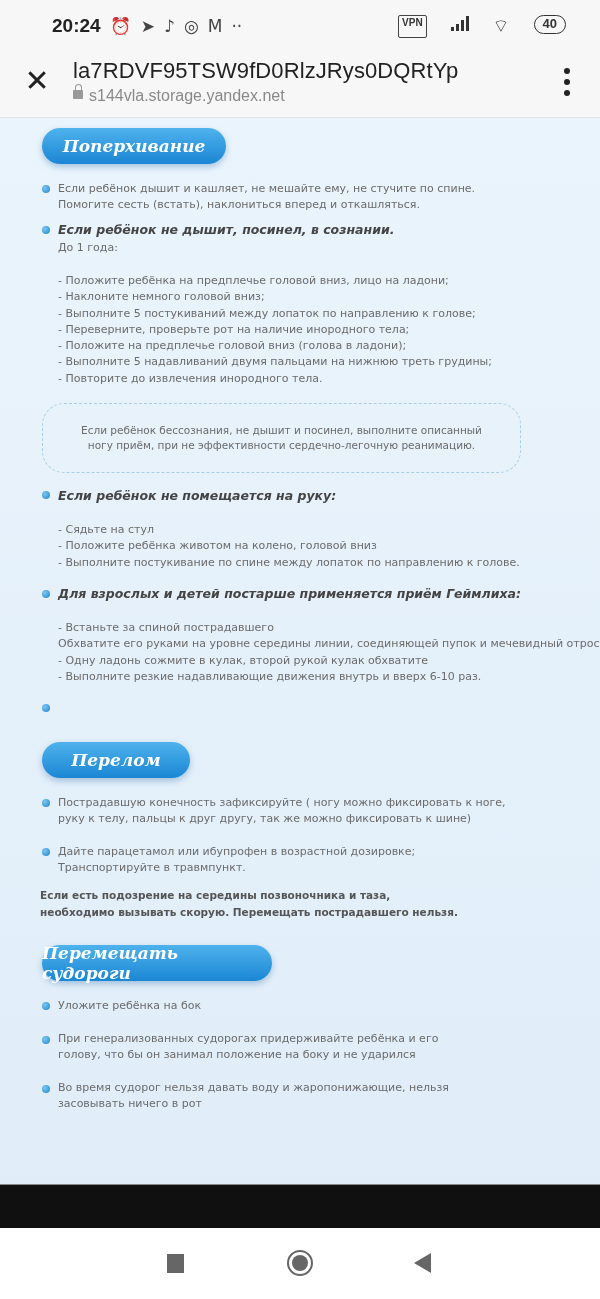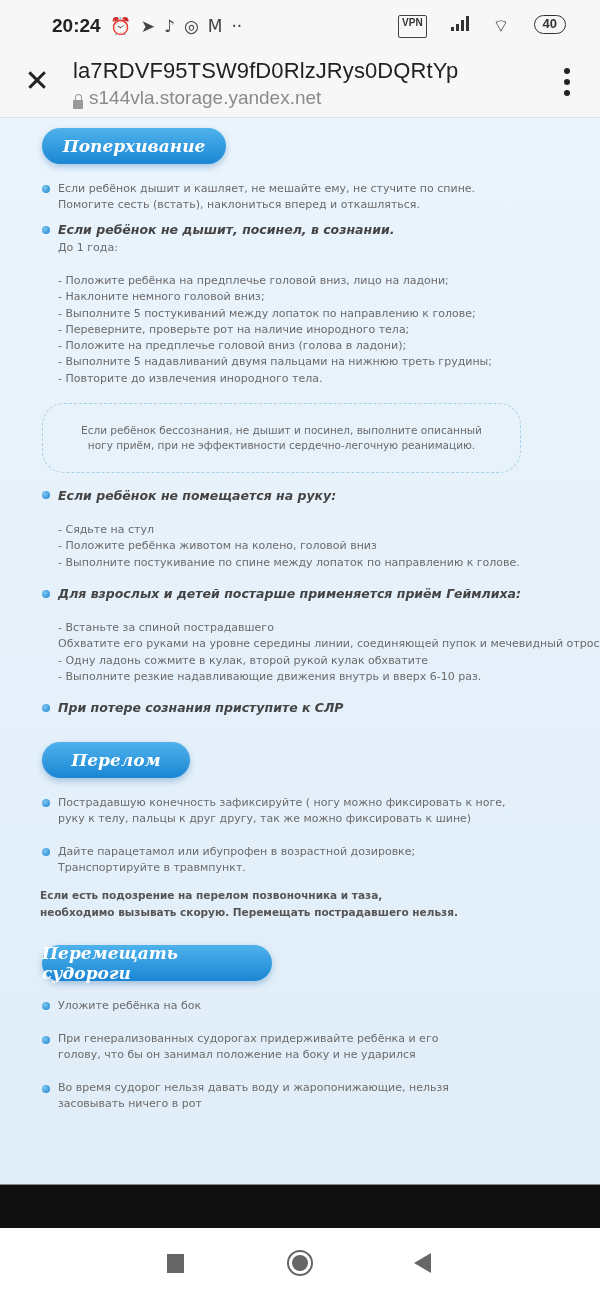--- a/index.html
+++ b/index.html
@@ -11,21 +11,21 @@
   .status-left-icons { display: flex; align-items: center; gap: 9px; color: #444; font-size: 17px; }
   .status-right { margin-left: auto; display: flex; gap: 24px; color: #333; }
   .vpn-badge { border: 1.5px solid #444; font-size: 10px; font-weight: bold; padding: 1px 3px; border-radius: 2px; font-family: "Liberation Sans", sans-serif; }
   .signal { display: flex; align-items: flex-end; gap: 2px; height: 16px; }
   .signal span { width: 3px; background: #333; display: block; }
   .battery { border: 1.8px solid #333; border-radius: 10px; font-size: 13px; font-weight: bold; padding: 0 8px; height: 19px; line-height: 16px; font-family: "Liberation Sans", sans-serif; }
 
   .url-bar { position: absolute; top: 52px; left: 0; width: 600px; height: 66px; background: #f7f7f7; border-bottom: 1px solid #e2e2e2; }
   .close-btn { position: absolute; left: 22px; top: 14px; width: 30px; height: 30px; font-size: 30px; color: #222; line-height: 30px; text-align: center; font-family: "DejaVu Sans", sans-serif; }
   .page-title { position: absolute; left: 73px; top: 6px; font-family: "Liberation Sans", sans-serif; font-size: 22px; color: #222; letter-spacing: 0.1px; }
-  .page-url { position: absolute; left: 73px; top: 35px; font-family: "Liberation Sans", sans-serif; font-size: 19px; color: #8a8a8a; display: flex; align-items: flex-end; gap: 6px; }
+  .page-url { position: absolute; left: 73px; top: 35px; font-family: "Liberation Sans", sans-serif; font-size: 16px; color: #8a8a8a; display: flex; align-items: flex-start; gap: 6px; }
   .lock { width: 10px; height: 9px; background: #999; border-radius: 1px; position: relative; margin-top: 3px; }
   .lock::before { content: ""; position: absolute; left: 1.5px; top: -6px; width: 5px; height: 6px; border: 1.5px solid #999; border-bottom: none; border-radius: 4px 4px 0 0; }
   .menu-btn { position: absolute; right: 30px; top: 16px; display: flex; flex-direction: column; gap: 5px; }
   .menu-btn span { width: 6px; height: 6px; background: #222; border-radius: 50%; display: block; }
 
   .content { position: absolute; top: 118px; left: 0; width: 600px; height: 1066px; background: linear-gradient(#eaf4fc, #e0edf8); overflow: hidden; color: #6b6b6b; font-size: 11px; }
 
   .pill { position: absolute; left: 42px; height: 36px; border-radius: 18px; background: linear-gradient(#4fb2ec, #1a86d4); box-shadow: 0 3px 6px rgba(40,110,170,0.35); color: #fff; font-family: "DejaVu Serif", serif; font-style: italic; font-weight: bold; font-size: 17px; display: flex; align-items: center; justify-content: center; }
 
   .bullet { position: absolute; left: 42px; width: 8px; height: 8px; border-radius: 50%; background: radial-gradient(circle at 35% 35%, #7cc6f2, #1c84cf); }
@@ -122,38 +122,37 @@
   <span class="bullet" style="top:472px"></span>
   <div class="txt bold-it" style="top:468px">Для взрослых и детей постарше применяется приём Геймлиха:</div>
   <div class="list" style="top:502px">
     <div>- Встаньте за спиной пострадавшего</div>
     <div>Обхватите его руками на уровне середины линии, соединяющей пупок и мечевидный отросток</div>
     <div>- Одну ладонь сожмите в кулак, второй рукой кулак обхватите</div>
     <div>- Выполните резкие надавливающие движения внутрь и вверх 6-10 раз.</div>
   </div>
 
   <span class="bullet" style="top:586px"></span>
-  <div class="txt bold-it" style="top:582px">При потере сознания приступите к СЛР</div>
 
   <div class="pill" style="top:624px;width:148px">Перелом</div>
 
   <span class="bullet" style="top:681px"></span>
   <div class="txt" style="top:677px">
     <div>Пострадавшую конечность зафиксируйте ( ногу можно фиксировать к ноге,</div>
     <div>руку к телу, пальцы к друг другу, так же можно фиксировать к шине)</div>
   </div>
 
   <span class="bullet" style="top:730px"></span>
   <div class="txt" style="top:726px">
     <div>Дайте парацетамол или ибупрофен в возрастной дозировке;</div>
     <div>Транспортируйте в травмпункт.</div>
   </div>
 
   <div class="warn" style="top:769px">
-    <div>Если есть подозрение на перелом позвоночника и таза,</div>
+    <div>Если есть подозрение на середины позвоночника и таза,</div>
     <div>необходимо вызывать скорую. Перемещать пострадавшего нельзя.</div>
   </div>
 
   <div class="pill" style="top:827px;width:230px">Перемещать судороги</div>
 
   <span class="bullet" style="top:884px"></span>
   <div class="txt" style="top:880px">Уложите ребёнка на бок</div>
 
   <span class="bullet" style="top:918px"></span>
   <div class="txt" style="top:913px">

